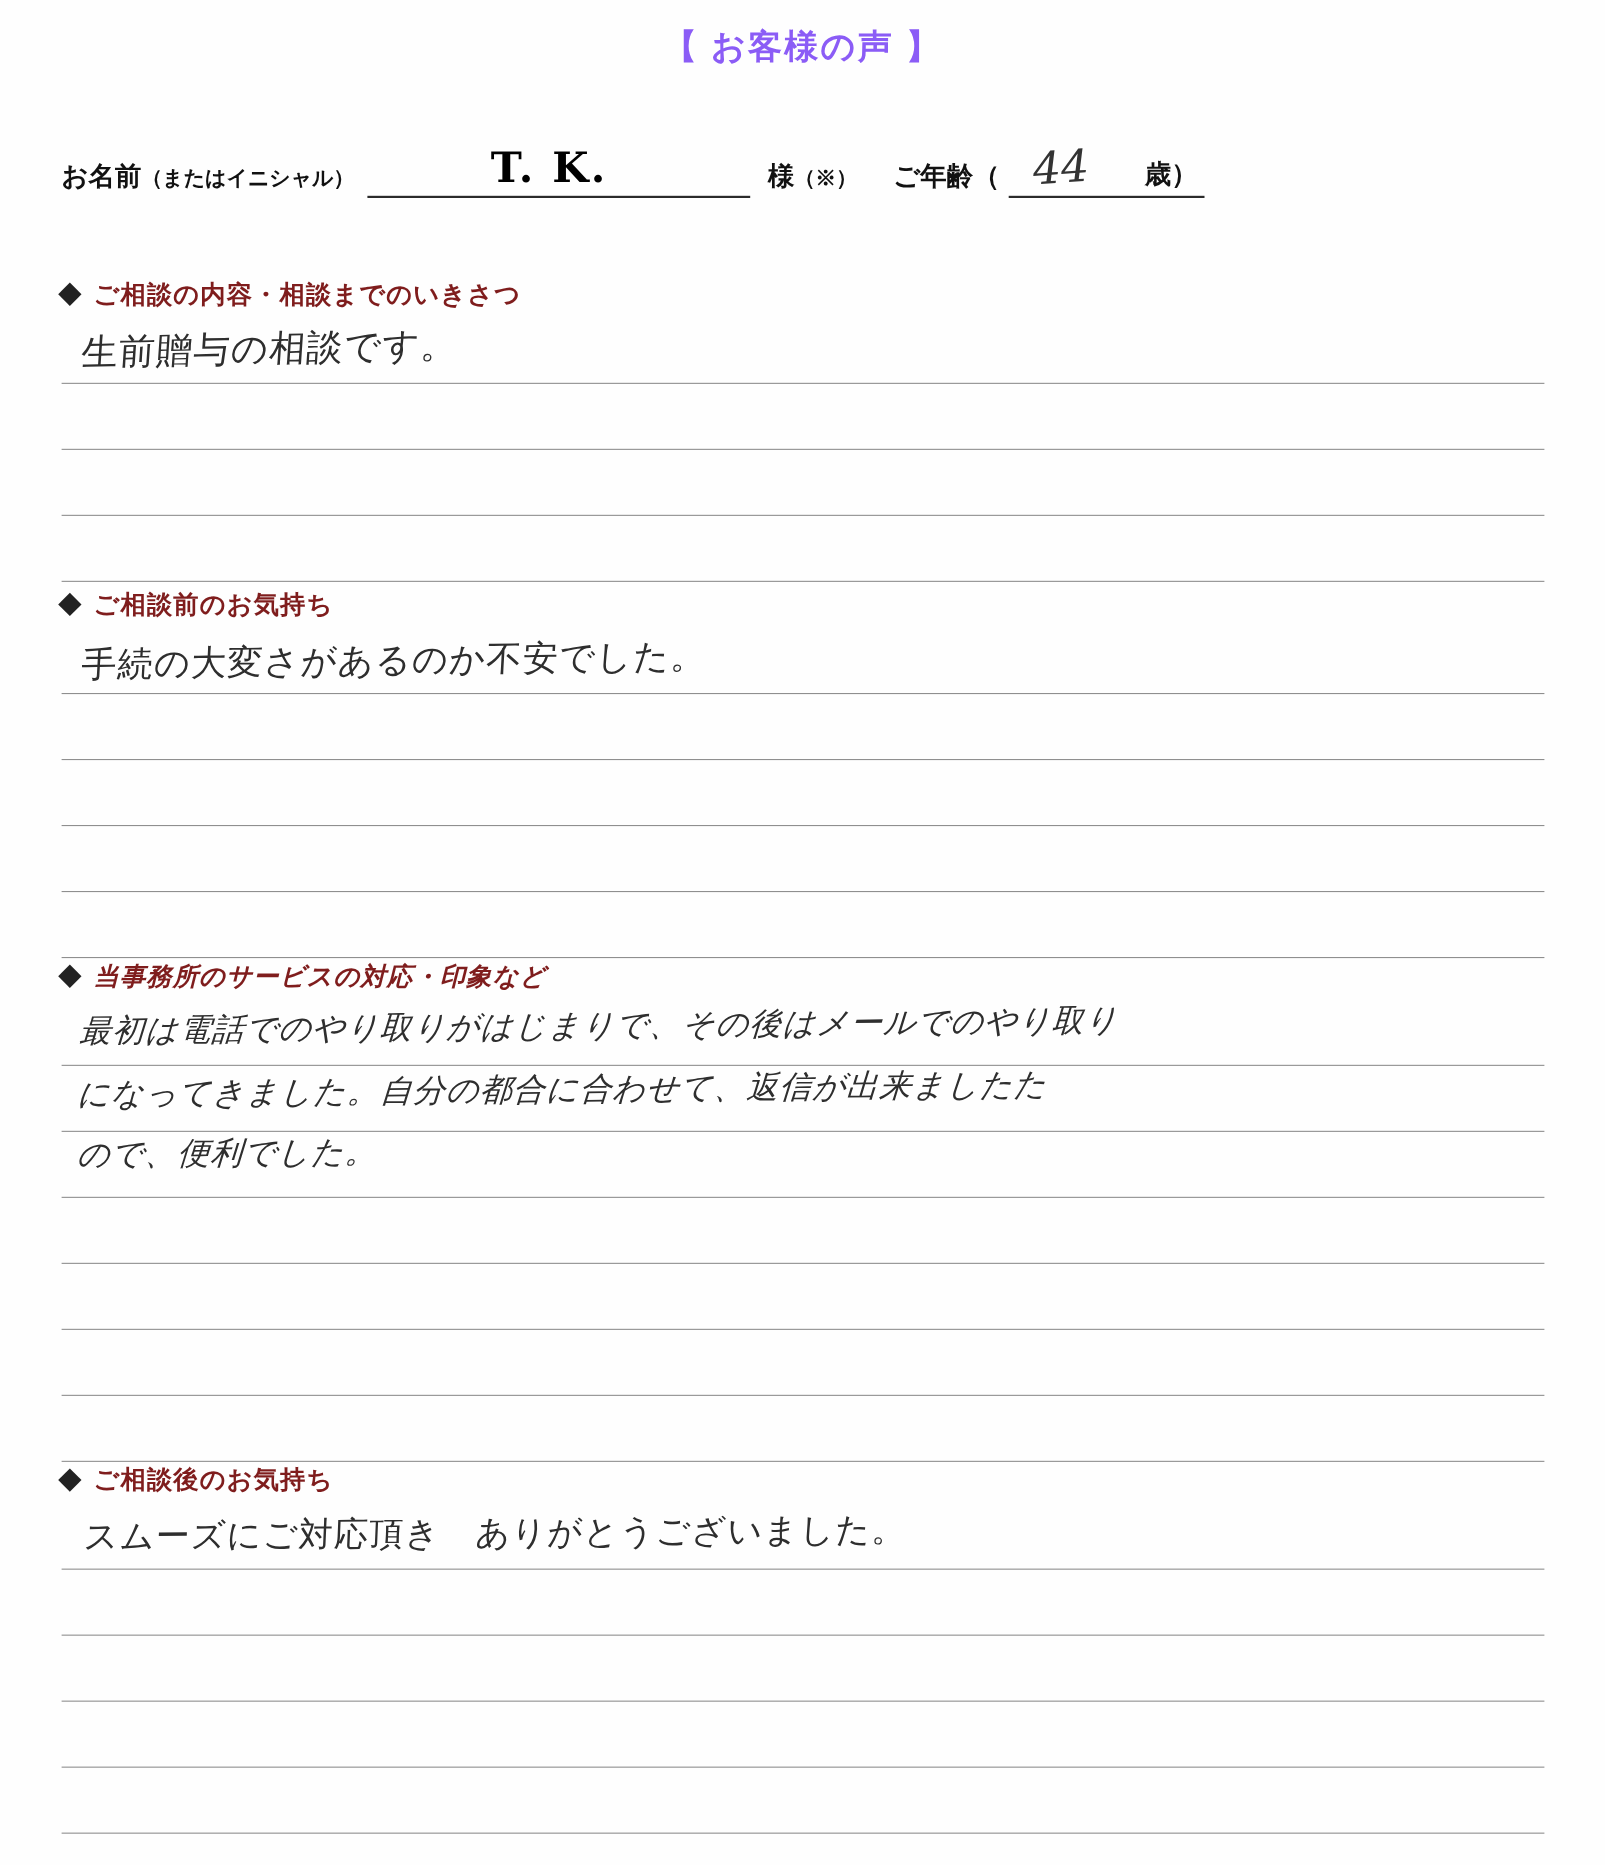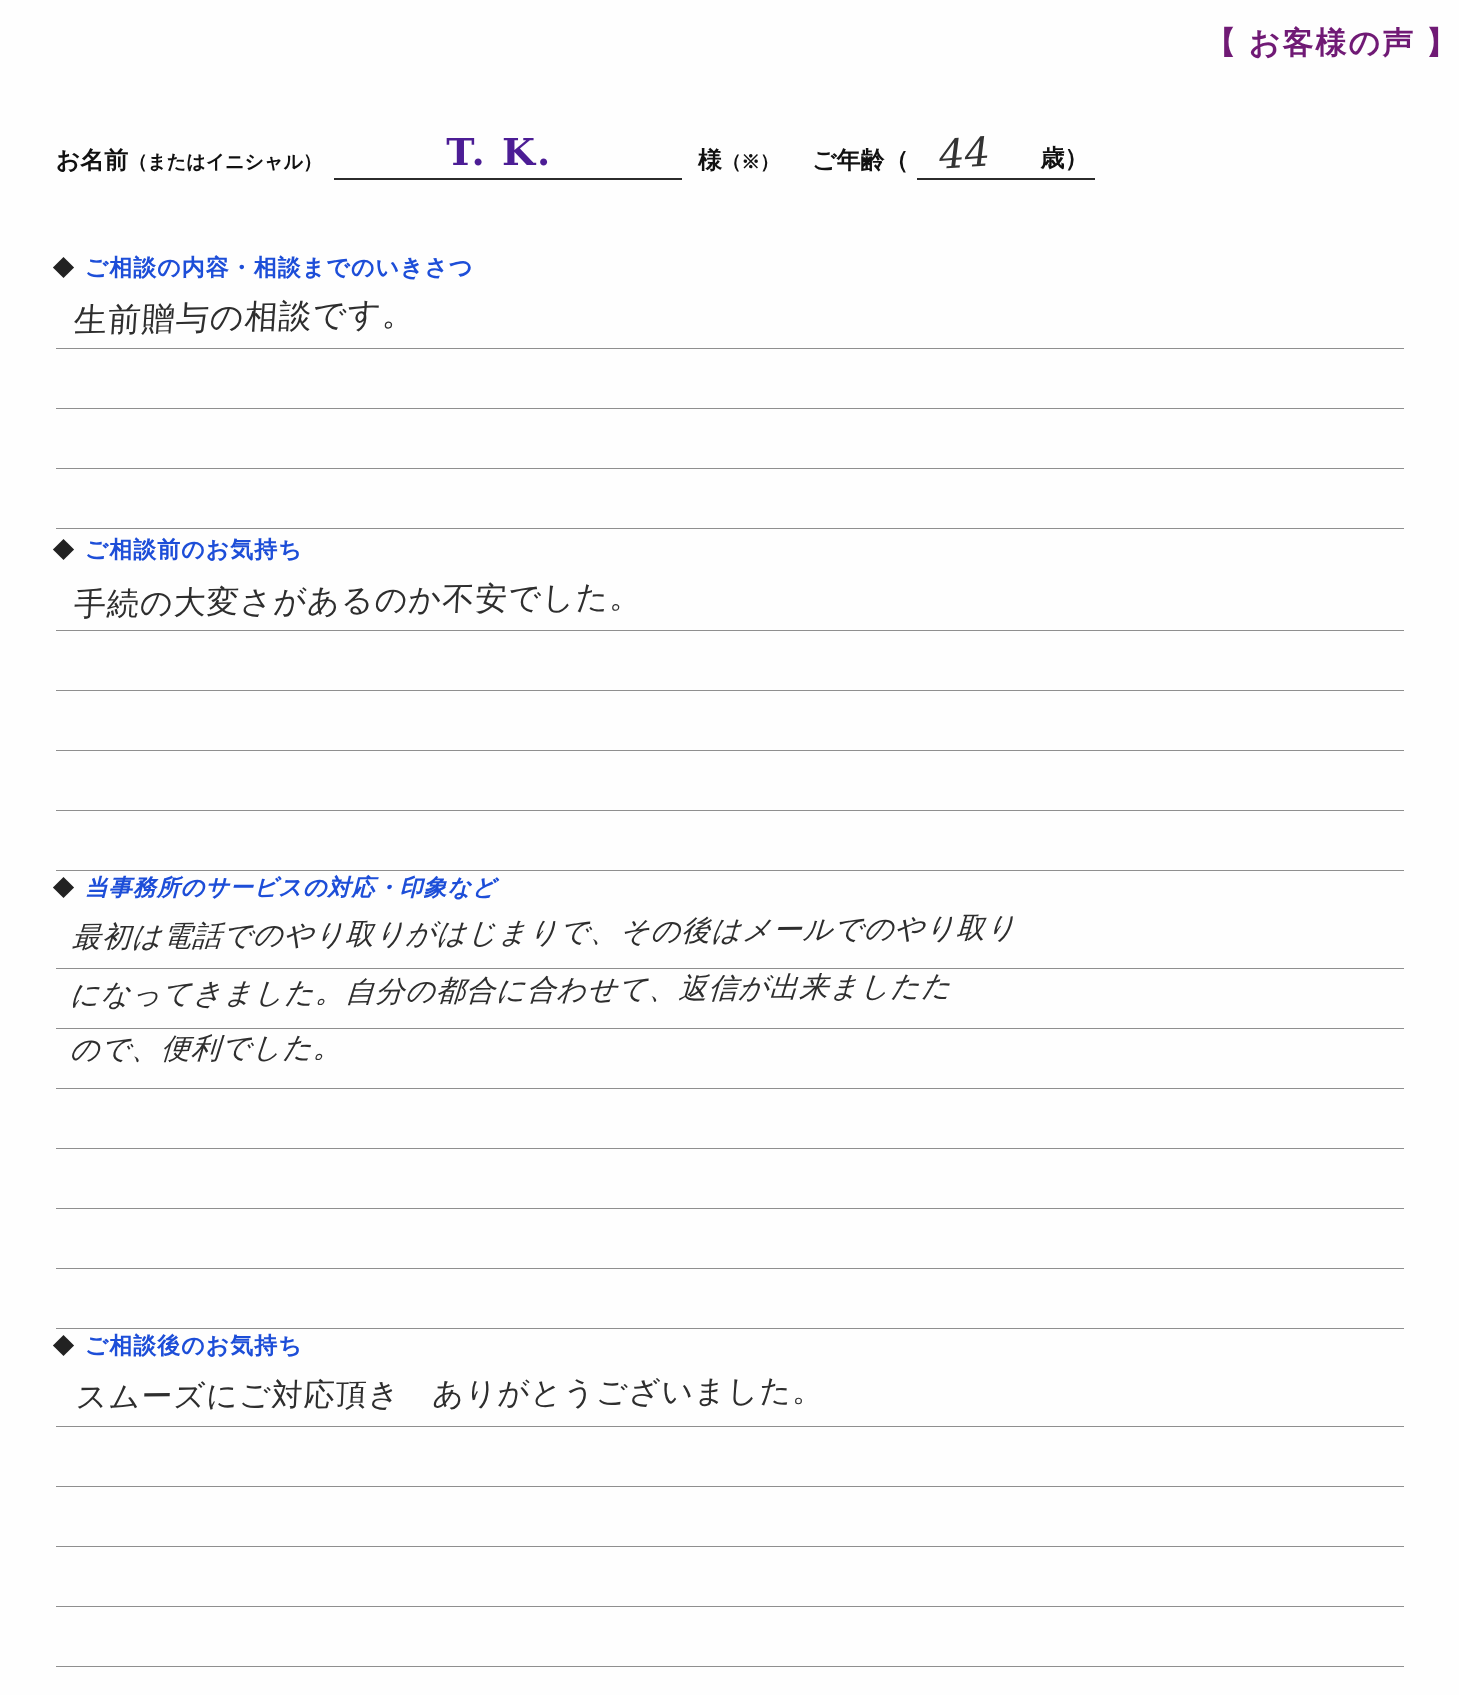--- a/index.html
+++ b/index.html
@@ -23,25 +23,25 @@
     height: 1695px;
     background: #fefefe;
   }
 
   
   .title {
     position: absolute;
     top: 22px;
     left: 0;
     width: 1459px;
-    text-align: right;
+    text-align: center;
     font-size: 31px;
     font-weight: bold;
     letter-spacing: 2px;
-    color: #701a75;
+    color: #8b5cf6;
   }
 
   
   .name-row {
     position: absolute;
     top: 128px;
     left: 56px;
     width: 1340px;
     height: 52px;
     display: flex;
@@ -66,21 +66,21 @@
     height: 46px;
   }
   .hand-name {
     position: absolute;
     left: 112px;
     bottom: 4px;
     font-size: 38px;
     font-weight: bold;
     font-family: "DejaVu Serif", serif;
     letter-spacing: 2px;
-    color: #4c1d95;
+    color: #000000;
   }
   .lbl-sama {
     font-size: 24px;
     font-weight: bold;
     white-space: nowrap;
     margin-left: 16px;
     padding-bottom: 4px;
   }
   .lbl-sama .sub { font-size: 19px; }
   .lbl-age {
@@ -113,21 +113,21 @@
     bottom: 4px;
     font-size: 24px;
     font-weight: bold;
   }
 
   
   .section { position: absolute; left: 56px; width: 1348px; }
   .sec-head {
     font-size: 23px;
     font-weight: bold;
-    color: #1d4ed8;
+    color: #7f1d1d;
     letter-spacing: 1px;
     margin-bottom: 6px;
     display: flex;
     align-items: center;
   }
   .diamond {
     display: inline-block;
     width: 15px; height: 15px;
     background: #222;
     transform: rotate(45deg);

